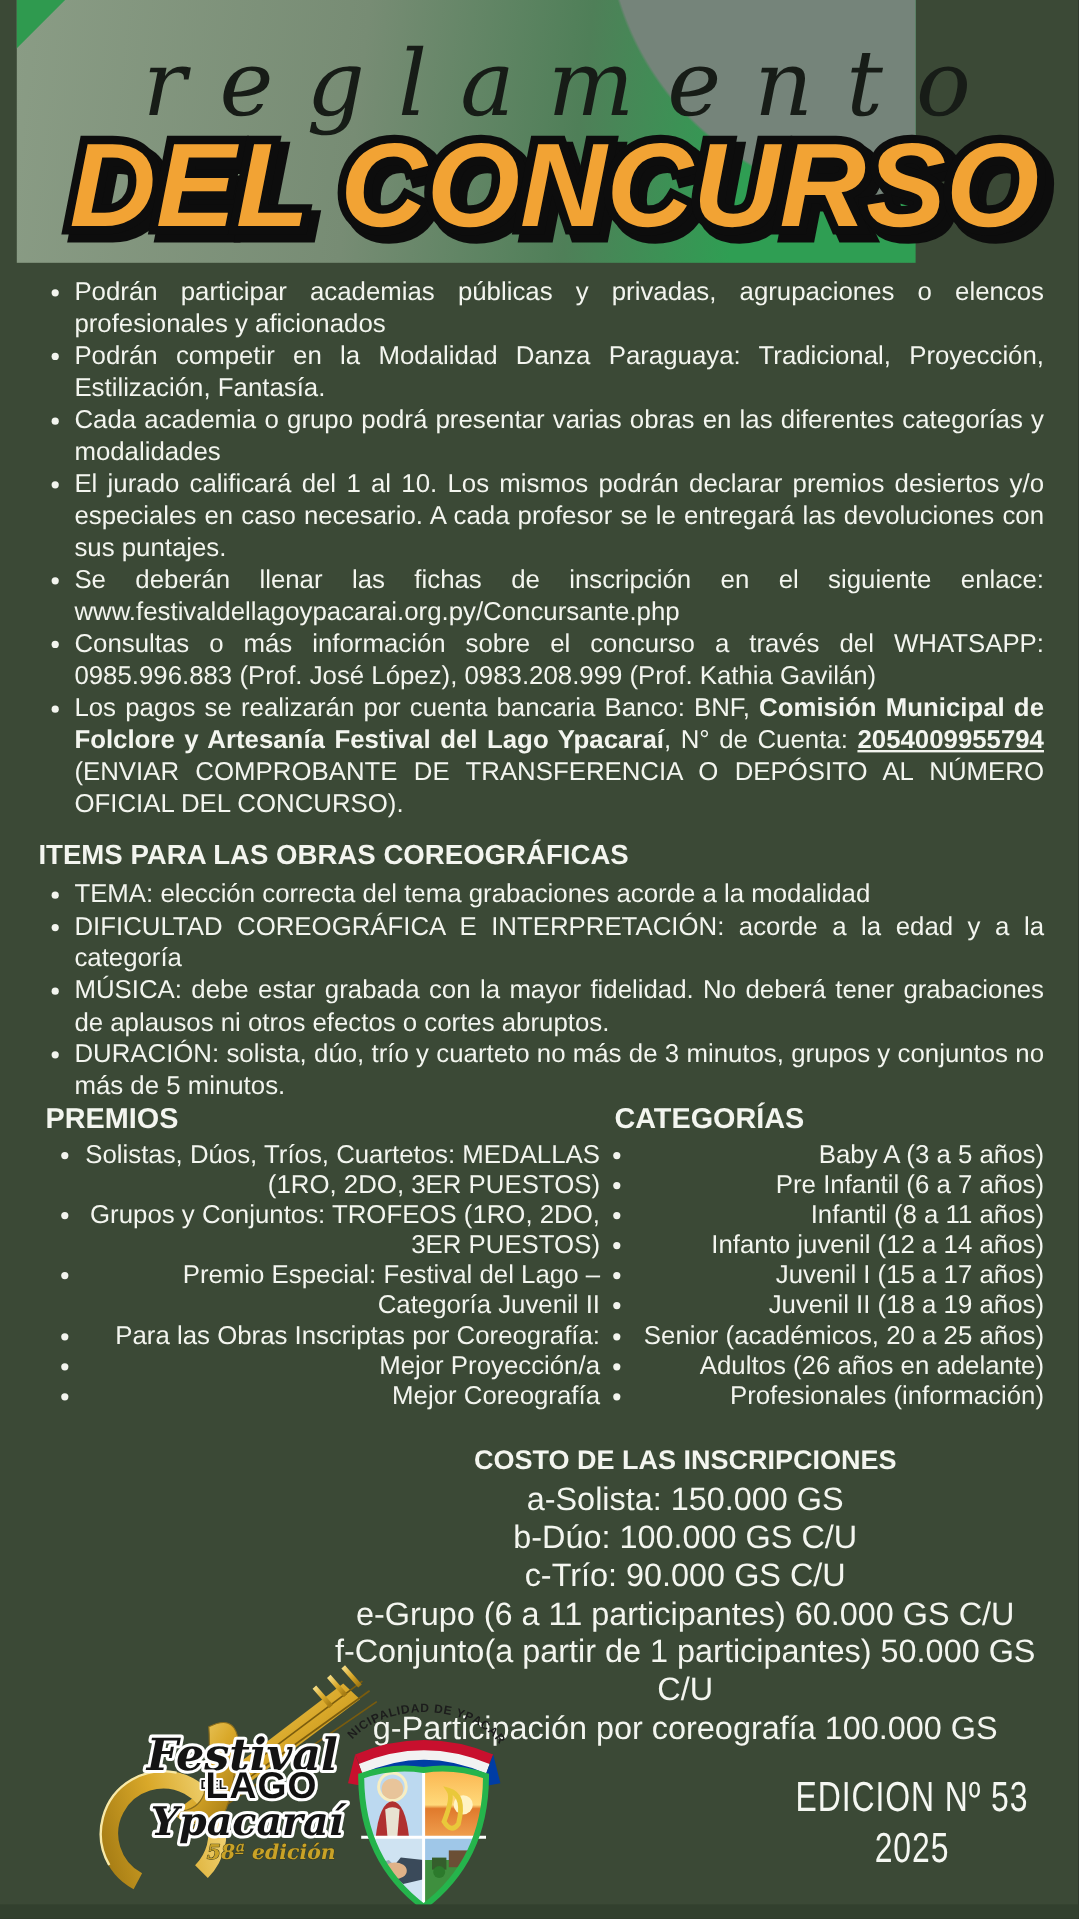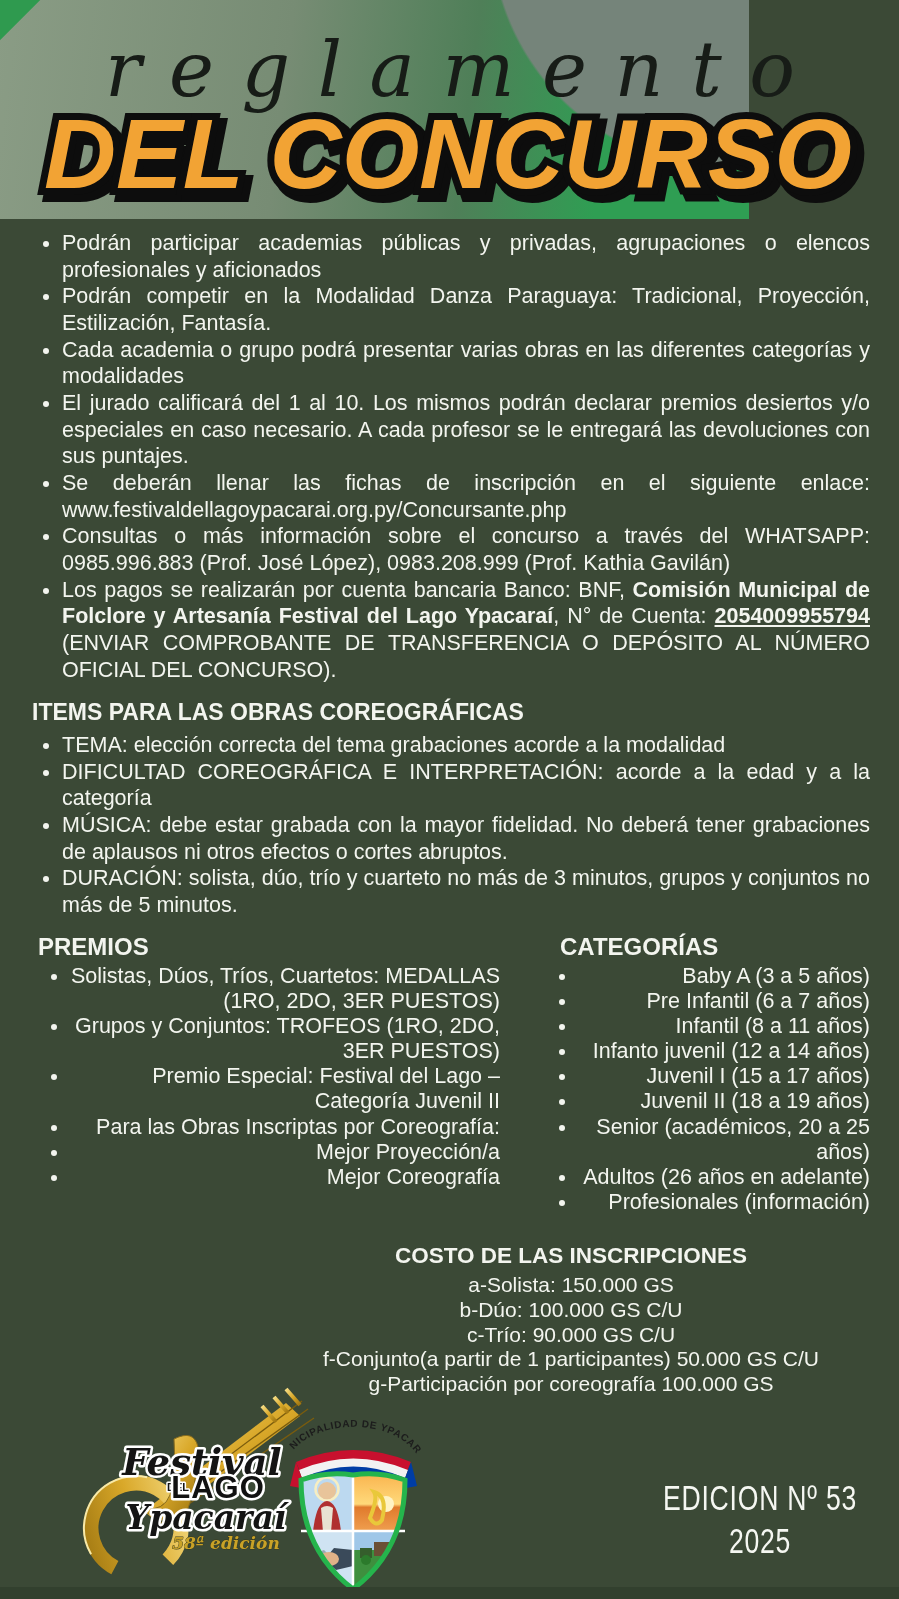--- a/index.html
+++ b/index.html
@@ -1,45 +1,45 @@
 <!DOCTYPE html>
 <html><head>
 <meta charset="utf-8">
 <style>
   html,body{margin:0;padding:0;background:#222;}
   .poster{position:relative;width:899px;height:1599px;overflow:hidden;
     background:#3b4936;font-family:"Liberation Sans",sans-serif;color:#f3f5ef;}
 
   
-  .header{position:absolute;top:0;left:0;width:749px;height:219px;
+  .header{position:absolute;top:0;left:14px;width:749px;height:219px;
     background:
       linear-gradient(135deg,#2f9a4f 0px,#2f9a4f 28px,rgba(0,0,0,0) 29px),
       radial-gradient(circle 240px at 730px -70px,#75847a 99%,rgba(0,0,0,0) 100%),
       radial-gradient(circle 200px at 1020px 30px,#68796a 99%,rgba(0,0,0,0) 100%),
       radial-gradient(circle 160px at 985px 245px,#1f7a41 99%,rgba(0,0,0,0) 100%),
       linear-gradient(97deg,#8a9c85 0%,#778c74 38%,#4f7f58 62%,#2f9e53 80%,#2f9e53 100%);}
   .script-title-svg{position:absolute;left:20px;top:24px;}
   .main-title-svg{position:absolute;left:18px;top:96px;}
 
   
   .content{position:absolute;left:32px;top:224px;width:838px;}
   ul.bullets{margin:6px 0 0 0;padding:0 0 0 30px;font-size:21.5px;line-height:1.24;}
   ul.bullets li{text-align:justify;margin:0;}
   .items-heading{font-weight:700;font-size:23px;margin:16px 0 1px 0;}
-  .two-col{display:flex;margin-top:14px;gap:48px;}
+  .two-col{display:flex;margin-top:0;}
   .col-premios{width:468px;flex:none;}
   .col-categorias{flex:1;}
   .col-heading{font-weight:700;font-size:24px;margin:0 0 3px 6px;}
   .col-categorias .col-heading{margin-left:12px;}
   .two-col ul{margin:0;padding:0 0 0 38px;font-size:21.5px;line-height:1.17;}
   .col-categorias ul{padding-left:30px;}
   .two-col ul li{text-align:right;margin:0;}
   .costos{margin:28px 0 0 240px;text-align:center;}
   .costos-heading{font-weight:700;font-size:22.5px;margin:0 0 4px 0;}
-  .costos ul{list-style:none;margin:0;padding:0;font-size:21px;line-height:1.18;}
+  .costos ul{list-style:none;margin:0;padding:0;font-size:27px;line-height:1.18;}
 
   
   .festival-logo-svg{position:absolute;left:78px;top:1383px;}
   .crest-svg{position:absolute;left:286px;top:1390px;}
   .edition{position:absolute;left:630px;top:1477px;width:260px;text-align:center;
     transform:scaleX(0.76);transform-origin:50% 50%;
     font-size:35px;line-height:1.22;letter-spacing:1px;color:#f5f7f2;}
   .bottom-band{position:absolute;left:0;bottom:0;width:899px;height:12px;background:#32402e;}
 </style>
 </head>
@@ -108,20 +108,21 @@
           </ul>
       </div>
     </div>
 
     <div class="costos">
       <div class="costos-heading">COSTO DE LAS INSCRIPCIONES</div>
       <ul>
           <li>a-Solista: 150.000 GS</li>
           <li>b-Dúo: 100.000 GS C/U</li>
           <li>c-Trío: 90.000 GS C/U</li>
+          <li>e-Grupo (6 a 11 participantes) 60.000 GS C/U</li>
           <li>f-Conjunto(a partir de 1 participantes) 50.000 GS C/U</li>
           <li>g-Participación por coreografía 100.000 GS</li>
         </ul>
     </div>
   </div>
 
   <svg class="festival-logo-svg" width="250" height="215" viewBox="0 0 250 215">
     <defs>
       <linearGradient id="gold" x1="0" y1="0" x2="1" y2="1">
         <stop offset="0" stop-color="#f6dd86"></stop>

